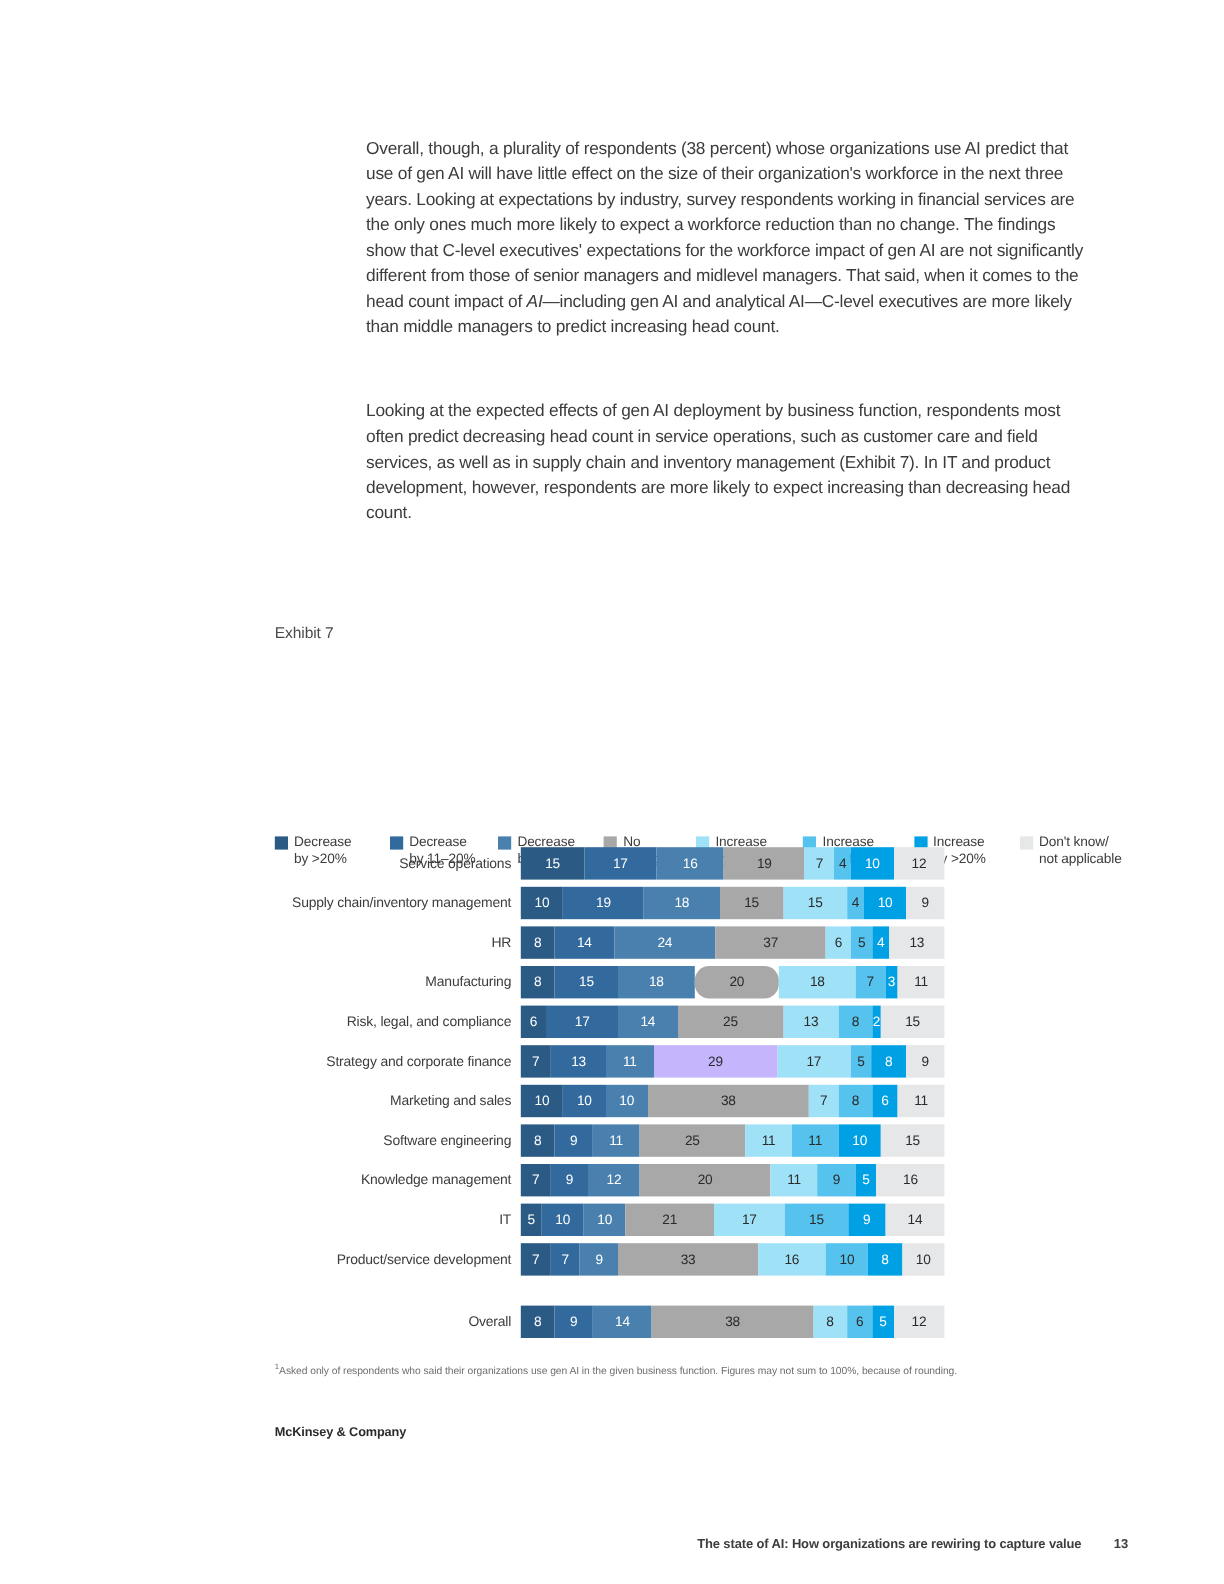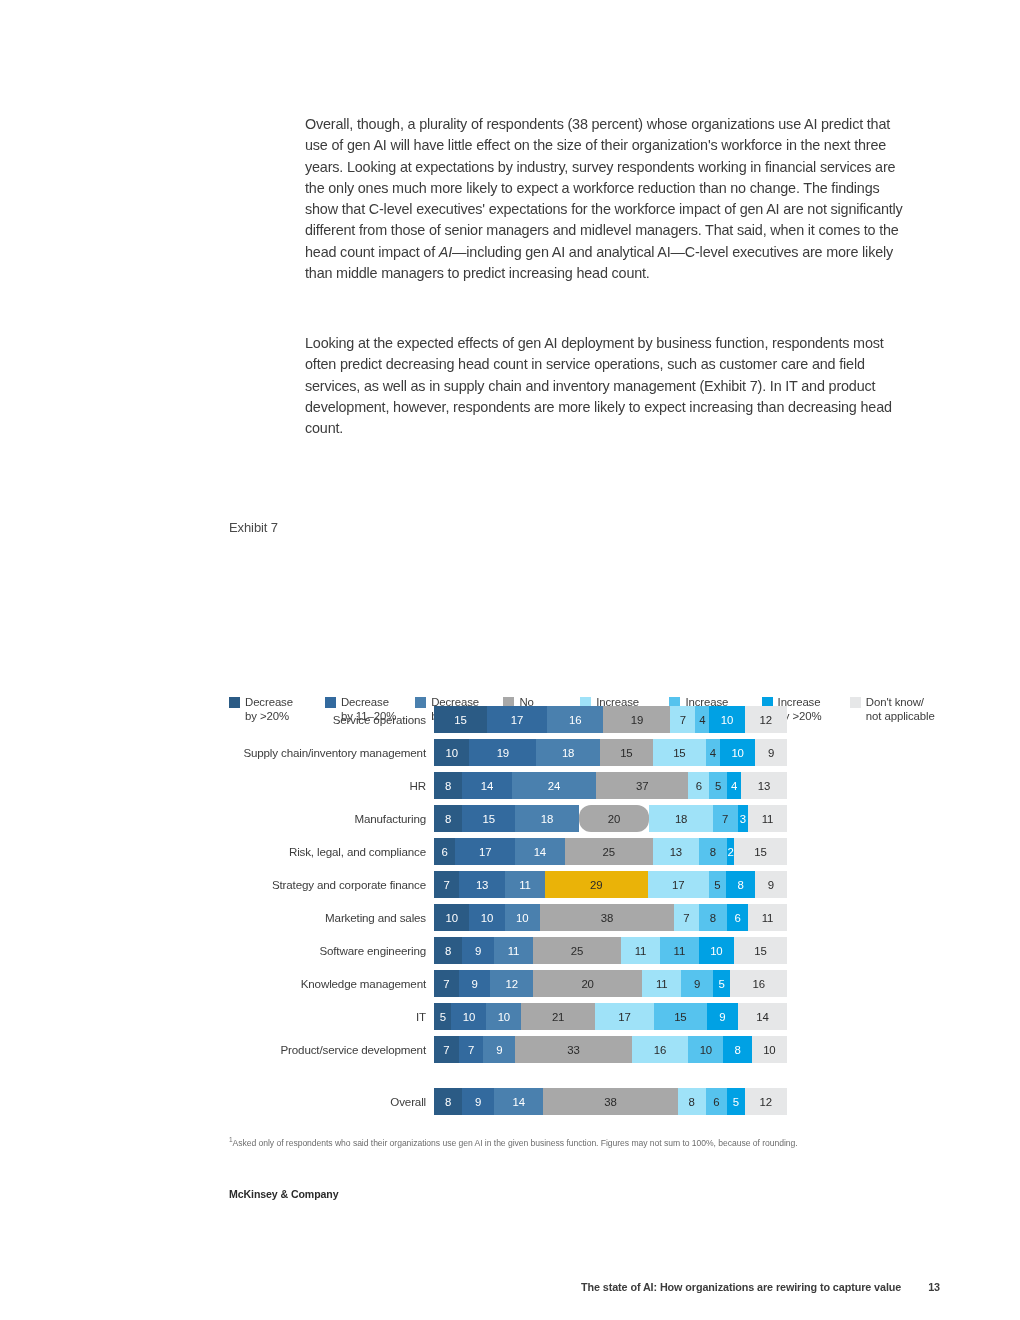--- a/index.html
+++ b/index.html
@@ -293,21 +293,21 @@
           <div class="seg light" style="background: rgb(0, 161, 228); width: 2%;">2</div>
           <div class="seg dark" style="background: rgb(230, 231, 232); width: 15%;">15</div>
         </div>
       </div>
       <div class="row">
         <div class="rowlabel">Strategy and corporate finance</div>
         <div class="bar">
           <div class="seg light" style="background: rgb(43, 91, 133); width: 7.07071%;">7</div>
           <div class="seg light" style="background: rgb(51, 106, 158); width: 13.1313%;">13</div>
           <div class="seg light" style="background: rgb(74, 128, 174); width: 11.1111%;">11</div>
-          <div class="seg dark" style="background: #eab308; width: 29.2929%;">29</div>
+          <div class="seg dark" style="background: #c4b5fd; width: 29.2929%;">29</div>
           <div class="seg dark" style="background: rgb(159, 226, 248); width: 17.1717%;">17</div>
           <div class="seg dark" style="background: rgb(86, 195, 238); width: 5.05051%;">5</div>
           <div class="seg light" style="background: rgb(0, 161, 228); width: 8.08081%;">8</div>
           <div class="seg dark" style="background: rgb(230, 231, 232); width: 9.09091%;">9</div>
         </div>
       </div>
       <div class="row">
         <div class="rowlabel">Marketing and sales</div>
         <div class="bar">
           <div class="seg light" style="background: rgb(43, 91, 133); width: 10%;">10</div>

